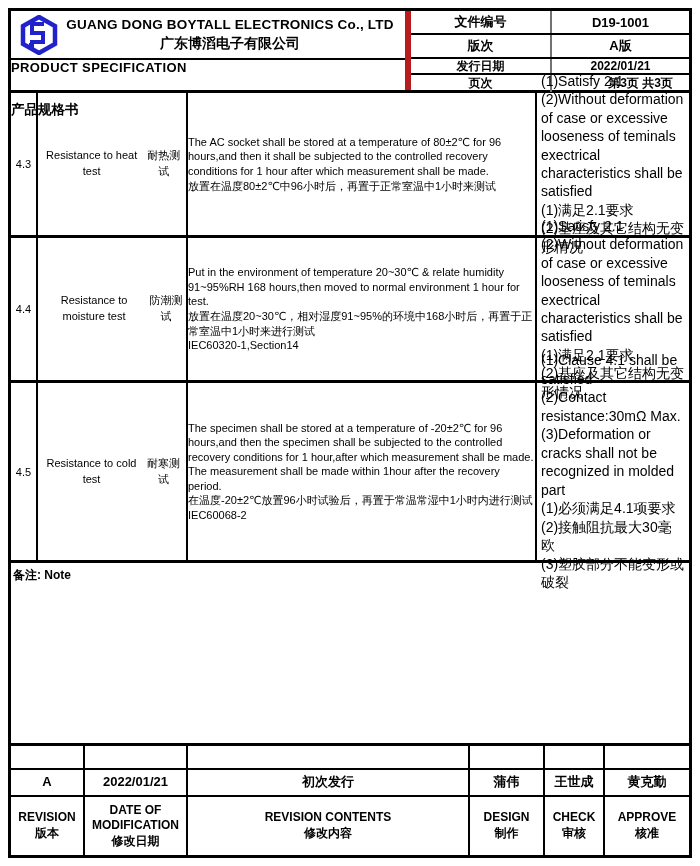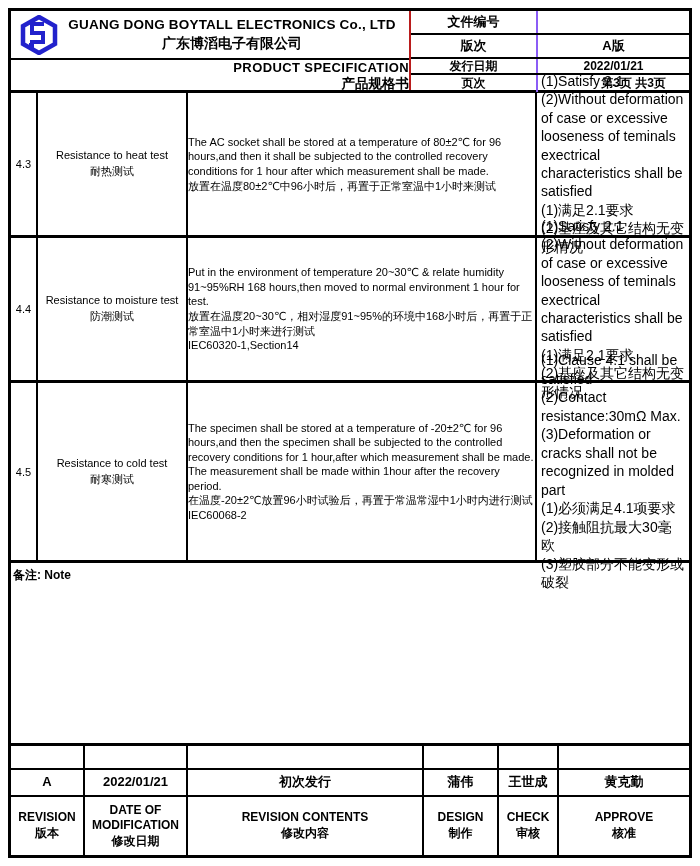--- a/index.html
+++ b/index.html
@@ -17,69 +17,69 @@
   .frame {
     position: absolute; left: 8px; top: 8px;
     width: 684px; height: 850px;
     border: 3px solid #000;
     display: flex; flex-direction: column;
     background: #fff;
   }
 
   
   .header { display: flex; height: 82px; border-bottom: 3px solid #000; flex: none; }
-  .header-left { width: 400px; flex: none; border-right: 2px solid #b91c1c; display: flex; flex-direction: column; }
+  .header-left { width: 400px; flex: none; border-right: 6px solid #b91c1c; display: flex; flex-direction: column; }
   .company-cell { height: 49px; flex: none; border-bottom: 2px solid #000; display: flex; align-items: center; padding: 2px 6px; }
   .logo-box { width: 44px; flex: none; display: flex; align-items: center; justify-content: center; }
   .company-names { flex: 1; text-align: center; font-weight: bold; line-height: 1.35; }
   .company-en { font-size: 13.5px; letter-spacing: 0.2px; }
   .company-cn { font-size: 14px; }
-  .title-cell { flex: 1; display: flex; flex-direction: column; align-items: flex-end; justify-content: center; font-weight: bold; line-height: 1.25; }
+  .title-cell { flex: 1; display: flex; flex-direction: column; align-items: flex-start; justify-content: center; font-weight: bold; line-height: 1.25; gap: 26px; }
   .title-en { font-size: 13px; letter-spacing: 0.4px; }
   .title-cn { font-size: 13.5px; }
   .header-right { flex: 1; display: flex; flex-direction: column; }
   .meta-row { display: flex; border-bottom: 2px solid #000; flex: none; }
   .meta-row:last-child { border-bottom: none; flex: 1; gap: 40px; }
   .meta-row.r1 { height: 24px; }
   .meta-row.r2 { height: 24px; }
   .meta-row.r3 { height: 16px; }
-  .meta-label { width: 127px; flex: none; border-right: 2px solid #8b5cf6; display: flex; align-items: center; justify-content: center; font-weight: bold; font-size: 13px; text-align: center; }
+  .meta-label { width: 141px; flex: none; border-right: 2px solid #737373; display: flex; align-items: center; justify-content: center; font-weight: bold; font-size: 13px; text-align: center; }
   .meta-row.r3 .meta-label, .meta-row.r4 .meta-label { font-size: 12px; }
   .meta-value { flex: 1; display: flex; align-items: center; justify-content: center; font-weight: bold; font-size: 13px; }
   .meta-row.r3 .meta-value, .meta-row.r4 .meta-value { font-size: 12px; }
 
   
   .spec-table { display: flex; flex-direction: column; flex: none; }
   .spec-row { display: flex; border-bottom: 3px solid #000; flex: none; }
   .spec-row.h1 { height: 145px; }
   .spec-row.h2 { height: 145px; }
   .spec-row.h3 { height: 180px; }
   .spec-cell { border-right: 2px solid #000; display: flex; align-items: center; justify-content: center; }
   .spec-cell:last-child { border-right: none; }
   .col-no { width: 27px; flex: none; font-size: 11px; }
-  .col-name { width: 150px; flex: none; flex-direction: column; text-align: center; font-size: 11px; line-height: 1.45; padding: 2px; }
+  .col-name { width: 150px; flex: none; flex-direction: row; text-align: center; font-size: 11px; line-height: 1.45; padding: 2px; }
   .col-desc { width: 349px; flex: none; font-size: 11px; line-height: 1.32; padding: 3px 0; white-space: pre-line; text-align: left; justify-content: flex-start; }
   .col-req { flex: 1; font-size: 14px; line-height: 1.32; padding: 3px 4px; white-space: pre-line; text-align: left; justify-content: flex-start; }
 
   
   .note-section { flex: 1; border-bottom: 3px solid #000; padding: 2px 2px; }
   .note-label { font-weight: bold; font-size: 12px; }
 
   
   .rev-table { flex: none; display: flex; flex-direction: column; }
   .rev-row { display: flex; flex: none; border-bottom: 2px solid #000; }
   .rev-row:last-child { border-bottom: none; }
   .rev-row.empty { height: 24px; }
   .rev-row.data { height: 27px; font-weight: bold; font-size: 13px; }
   .rev-row.head { height: 58px; font-weight: bold; font-size: 12px; }
   .rev-cell { border-right: 2px solid #000; display: flex; flex-direction: column; align-items: center; justify-content: center; text-align: center; line-height: 1.3; padding: 1px; }
   .rev-cell:last-child { border-right: none; }
   .rc1 { width: 74px; flex: none; }
   .rc2 { width: 103px; flex: none; }
-  .rc3 { width: 236px; flex: none; }
+  .rc3 { width: 282px; flex: none; }
   .rc4 { width: 75px; flex: none; }
   .rc5 { width: 60px; flex: none; }
   .rc6 { flex: 1; }
 </style>
 </head>
 <body>
 
 <div class="page">
   <div class="frame">
 
@@ -99,20 +99,21 @@
           </div>
         </div>
         <div class="title-cell">
           <div class="title-en">PRODUCT SPECIFICATION</div>
           <div class="title-cn">产品规格书</div>
         </div>
       </div>
       <div class="header-right">
         <div class="meta-row r1">
           <div class="meta-label">文件编号</div>
+          <div class="meta-value">D19-1001</div>
         </div>
         <div class="meta-row r2">
           <div class="meta-label">版次</div>
           <div class="meta-value">A版</div>
         </div>
         <div class="meta-row r3">
           <div class="meta-label">发行日期</div>
           <div class="meta-value">2022/01/21</div>
         </div>
         <div class="meta-row r4">

